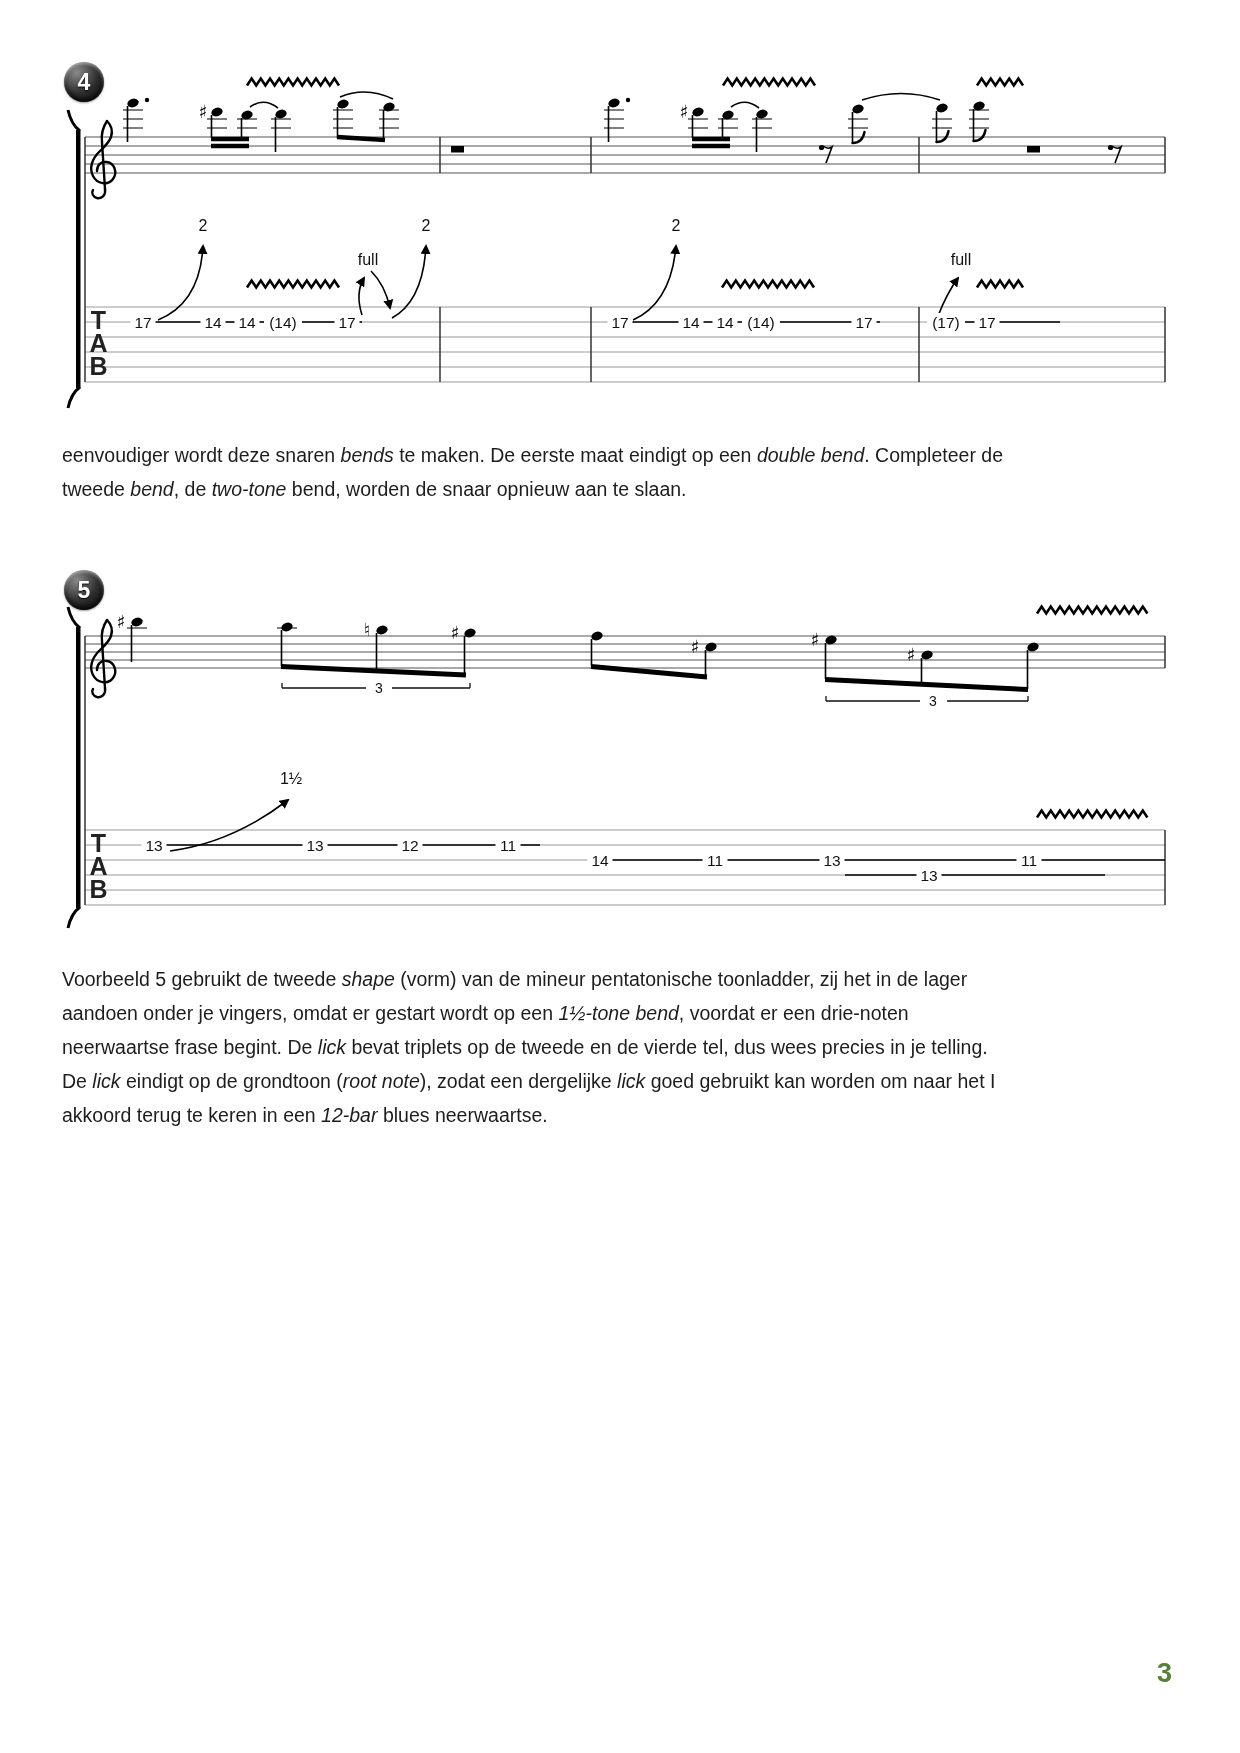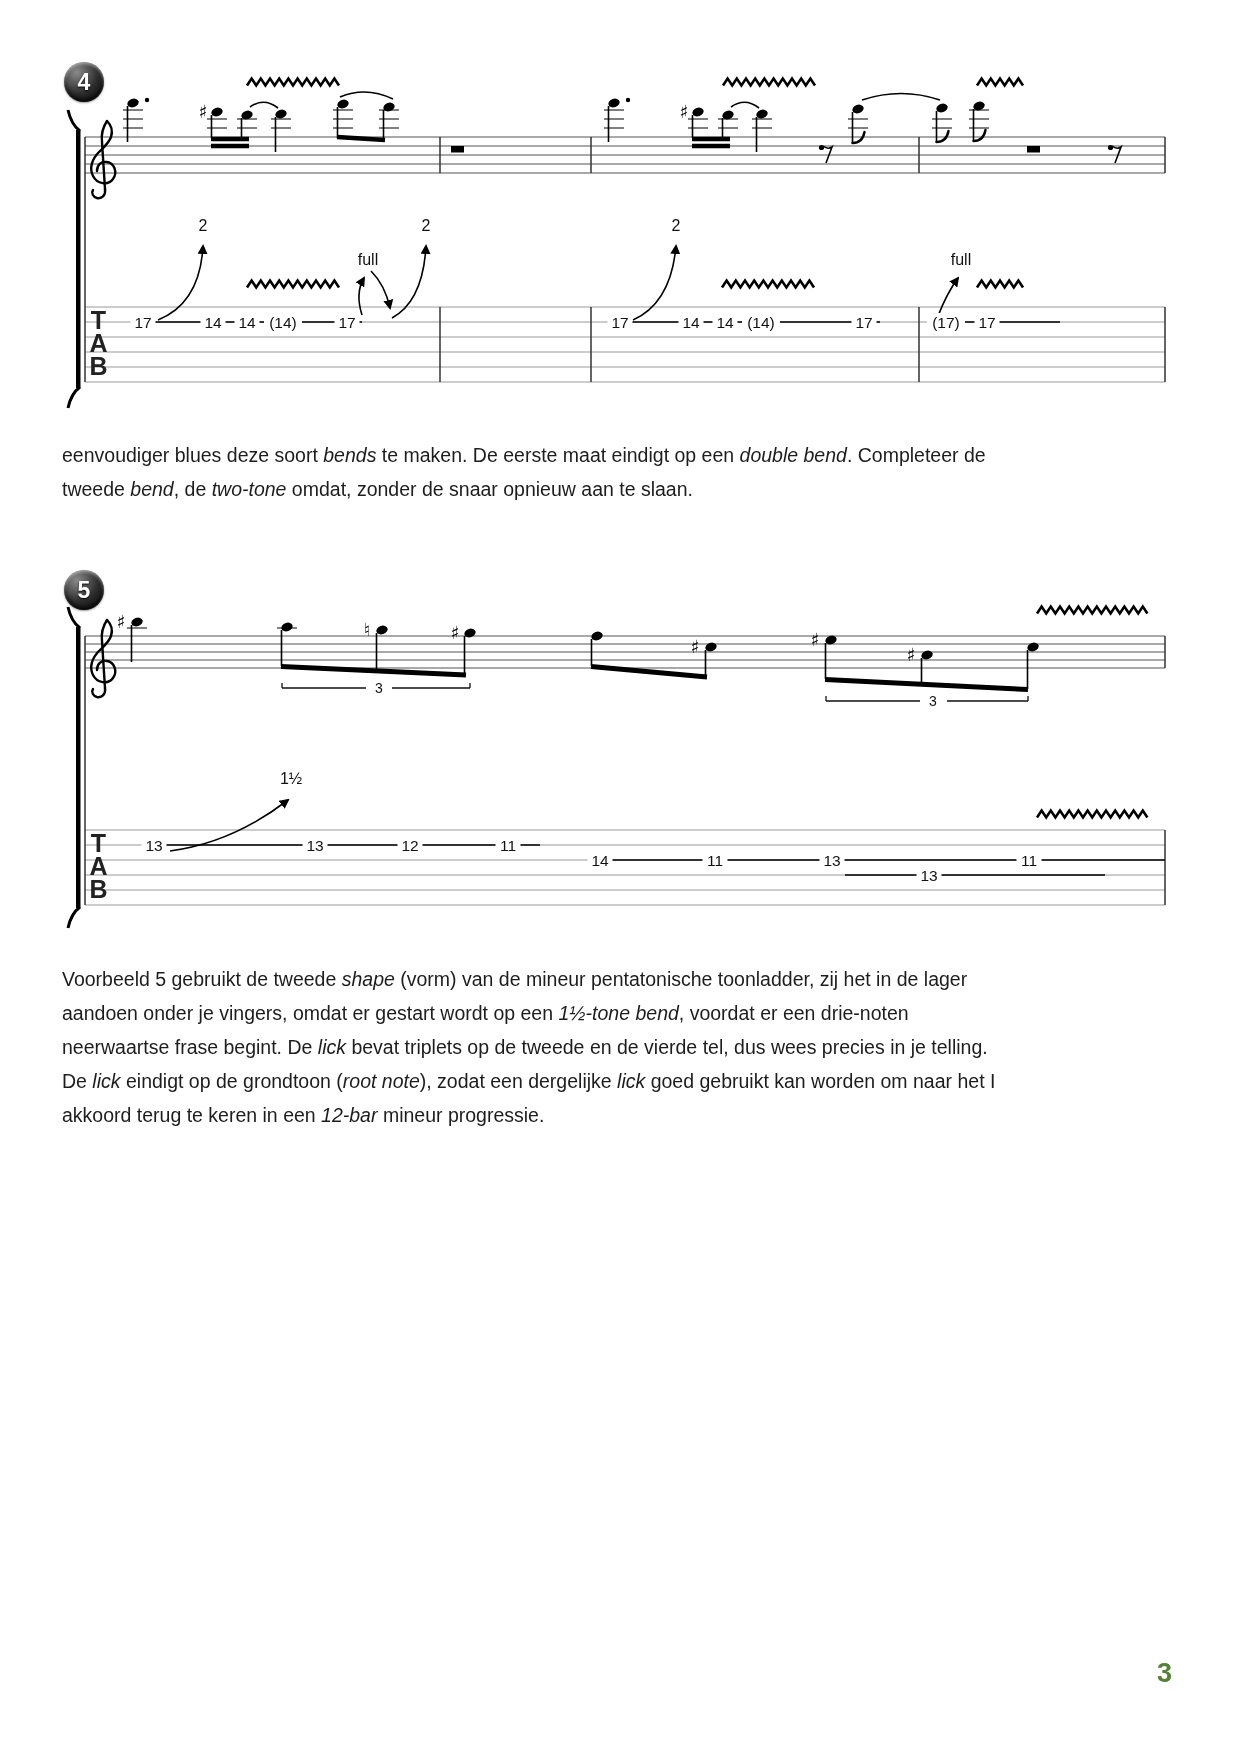--- a/index.html
+++ b/index.html
@@ -239,26 +239,26 @@
         <path d="M977 85.5L981.6 78.5L986.2 85.5L990.8000000000001 78.5L995.4000000000001 85.5L1000.0000000000001 78.5L1004.6000000000001 85.5L1009.2000000000002 78.5L1013.8000000000002 85.5L1018.4000000000002 78.5L1023.0000000000002 85.5" fill="none" stroke="#000" stroke-width="2.6"></path>
         <path d="M247 287.5L251.6 280.5L256.2 287.5L260.8 280.5L265.4 287.5L270 280.5L274.59999999999997 287.5L279.2 280.5L283.79999999999995 287.5L288.4 280.5L292.99999999999994 287.5L297.59999999999997 280.5L302.19999999999993 287.5L306.79999999999995 280.5L311.3999999999999 287.5L315.99999999999994 280.5L320.5999999999999 287.5L325.19999999999993 280.5L329.7999999999999 287.5L334.3999999999999 280.5L338.9999999999999 287.5" fill="none" stroke="#000" stroke-width="2.6"></path>
         <path d="M722 287.5L726.6 280.5L731.2 287.5L735.8000000000001 280.5L740.4000000000001 287.5L745.0000000000001 280.5L749.6000000000001 287.5L754.2000000000002 280.5L758.8000000000002 287.5L763.4000000000002 280.5L768.0000000000002 287.5L772.6000000000003 280.5L777.2000000000003 287.5L781.8000000000003 280.5L786.4000000000003 287.5L791.0000000000003 280.5L795.6000000000004 287.5L800.2000000000004 280.5L804.8000000000004 287.5L809.4000000000004 280.5L814.0000000000005 287.5" fill="none" stroke="#000" stroke-width="2.6"></path>
         <path d="M977 287.5L981.6 280.5L986.2 287.5L990.8000000000001 280.5L995.4000000000001 287.5L1000.0000000000001 280.5L1004.6000000000001 287.5L1009.2000000000002 280.5L1013.8000000000002 287.5L1018.4000000000002 280.5L1023.0000000000002 287.5" fill="none" stroke="#000" stroke-width="2.6"></path>
         <path d="M1037 613.5L1041.6 606.5L1046.2 613.5L1050.8 606.5L1055.4 613.5L1060 606.5L1064.6000000000001 613.5L1069.2 606.5L1073.8000000000002 613.5L1078.4 606.5L1083.0000000000002 613.5L1087.6000000000001 606.5L1092.2000000000003 613.5L1096.8000000000002 606.5L1101.4000000000003 613.5L1106.0000000000002 606.5L1110.6000000000004 613.5L1115.2000000000003 606.5L1119.8000000000004 613.5L1124.4000000000003 606.5L1129.0000000000005 613.5L1133.6000000000004 606.5L1138.2000000000005 613.5L1142.8000000000004 606.5L1147.4000000000005 613.5" fill="none" stroke="#000" stroke-width="2.6"></path>
         <path d="M1037 817.5L1041.6 810.5L1046.2 817.5L1050.8 810.5L1055.4 817.5L1060 810.5L1064.6000000000001 817.5L1069.2 810.5L1073.8000000000002 817.5L1078.4 810.5L1083.0000000000002 817.5L1087.6000000000001 810.5L1092.2000000000003 817.5L1096.8000000000002 810.5L1101.4000000000003 817.5L1106.0000000000002 810.5L1110.6000000000004 817.5L1115.2000000000003 810.5L1119.8000000000004 817.5L1124.4000000000003 810.5L1129.0000000000005 817.5L1133.6000000000004 810.5L1138.2000000000005 817.5L1142.8000000000004 810.5L1147.4000000000005 817.5" fill="none" stroke="#000" stroke-width="2.6"></path>
       </g>
   </svg>
 
   <div class="para" style="top:438px;">
-      <div class="pline"><span>eenvoudiger blues deze soort </span><span class="it">bends</span><span> te maken. De eerste maat eindigt op een </span><span class="it">double bend</span><span>. Completeer de</span></div>
-      <div class="pline"><span>tweede </span><span class="it">bend</span><span>, de </span><span class="it">two-tone</span><span> omdat, zonder de snaar opnieuw aan te slaan.</span></div>
+      <div class="pline"><span>eenvoudiger wordt deze snaren </span><span class="it">bends</span><span> te maken. De eerste maat eindigt op een </span><span class="it">double bend</span><span>. Completeer de</span></div>
+      <div class="pline"><span>tweede </span><span class="it">bend</span><span>, de </span><span class="it">two-tone</span><span> bend, worden de snaar opnieuw aan te slaan.</span></div>
     </div>
   <div class="para" style="top:962px;">
       <div class="pline"><span>Voorbeeld 5 gebruikt de tweede </span><span class="it">shape</span><span> (vorm) van de mineur pentatonische toonladder, zij het in de lager</span></div>
       <div class="pline"><span>aandoen onder je vingers, omdat er gestart wordt op een </span><span class="it">1½-tone bend</span><span>, voordat er een drie-noten</span></div>
       <div class="pline"><span>neerwaartse frase begint. De </span><span class="it">lick</span><span> bevat triplets op de tweede en de vierde tel, dus wees precies in je telling.</span></div>
       <div class="pline"><span>De </span><span class="it">lick</span><span> eindigt op de grondtoon (</span><span class="it">root note</span><span>), zodat een dergelijke </span><span class="it">lick</span><span> goed gebruikt kan worden om naar het I</span></div>
-      <div class="pline"><span>akkoord terug te keren in een </span><span class="it">12-bar</span><span> mineur progressie.</span></div>
+      <div class="pline"><span>akkoord terug te keren in een </span><span class="it">12-bar</span><span> blues neerwaartse.</span></div>
     </div>
 
   <div class="pagenum" style="color: rgb(83, 129, 53);">3</div>
 
 </div>
 
 </body></html>

